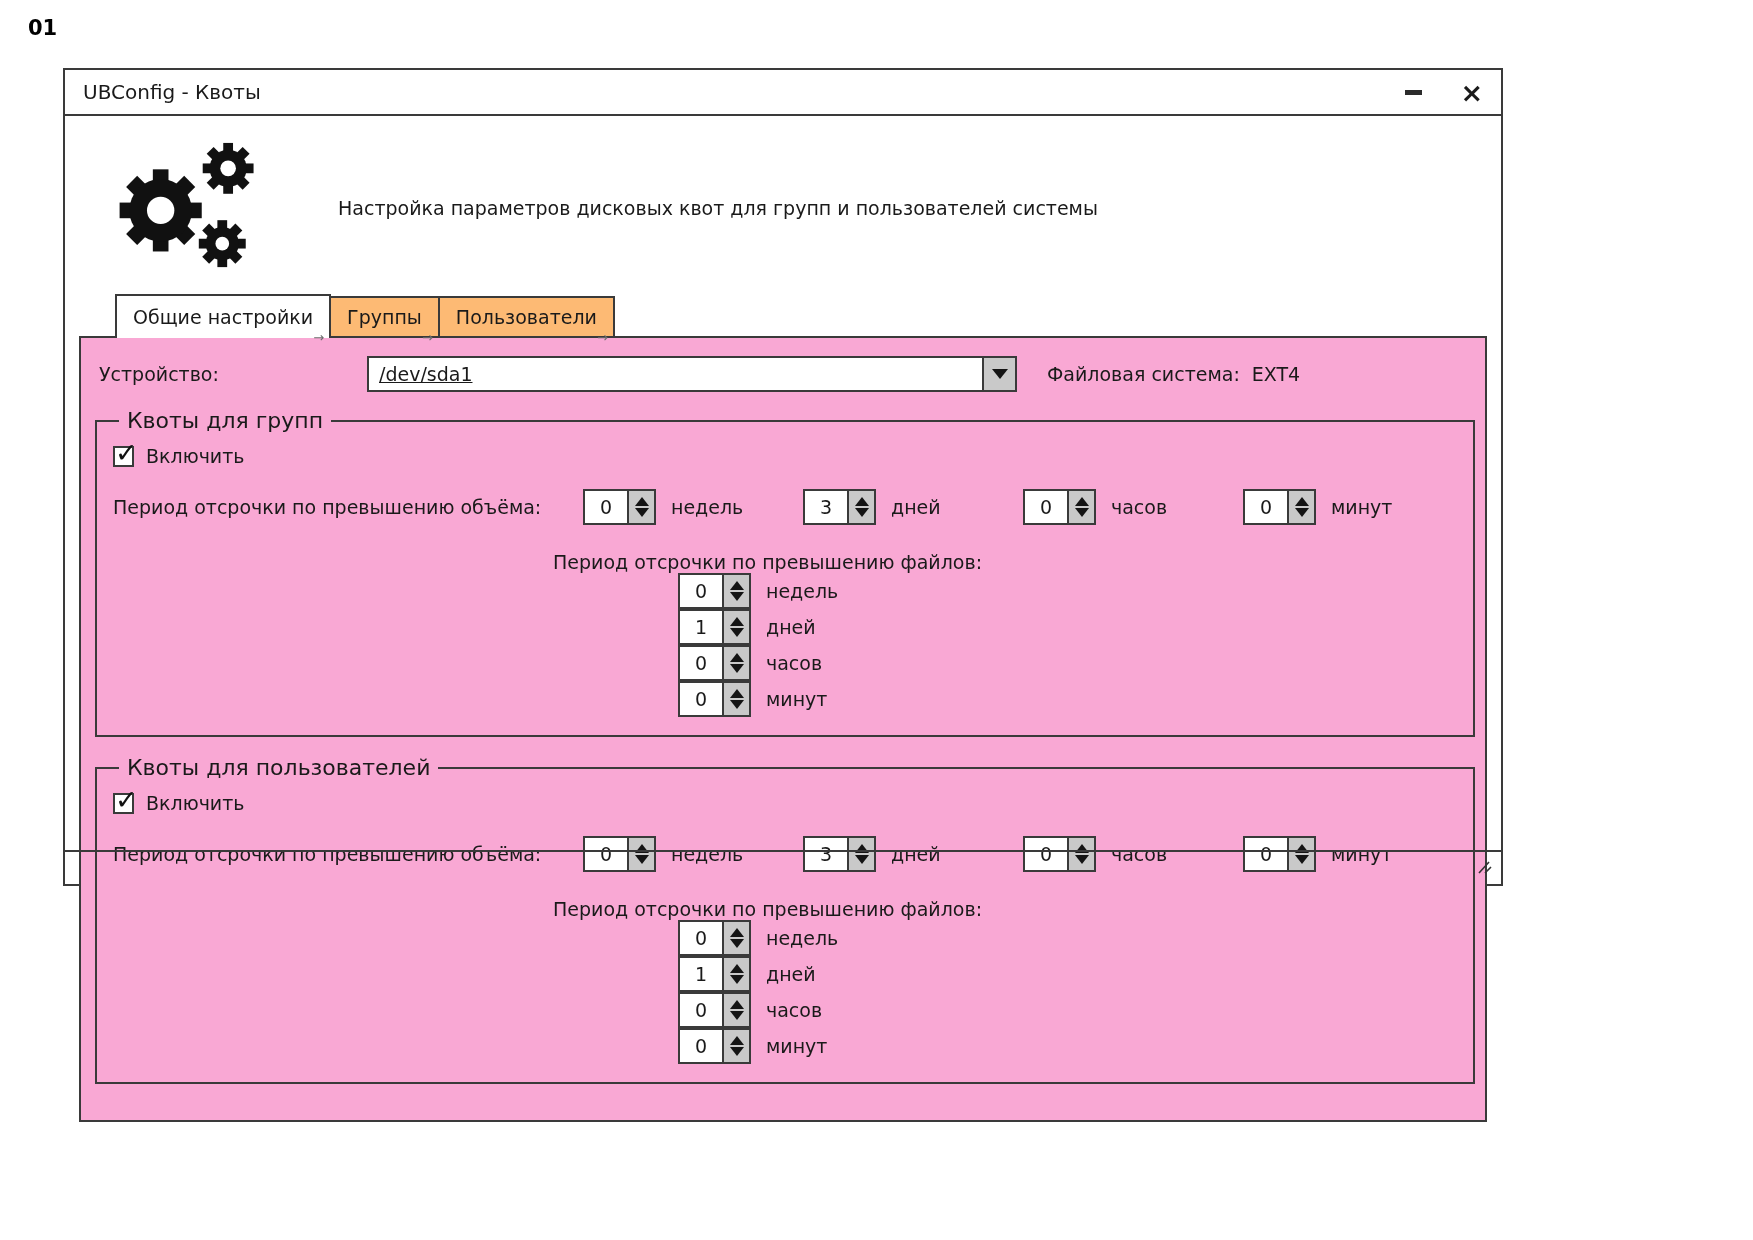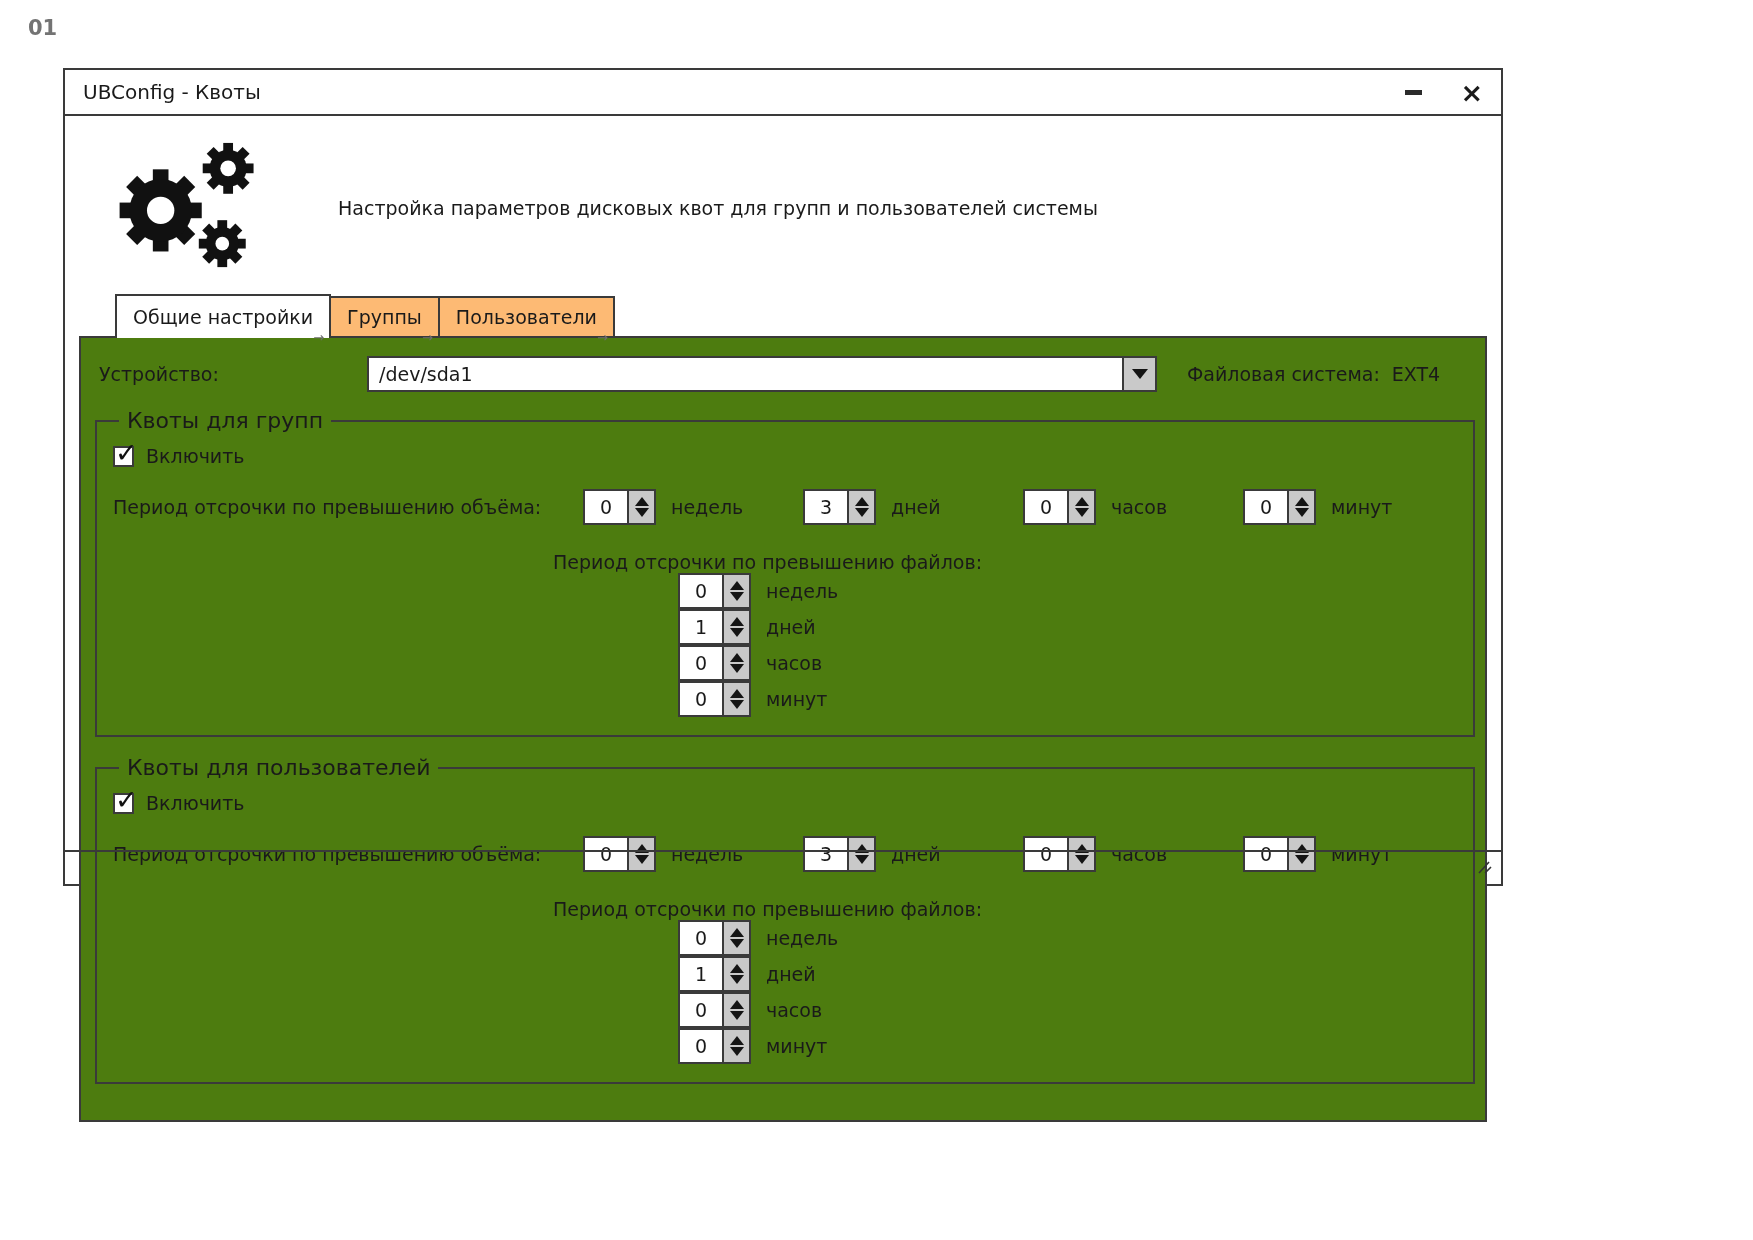--- a/index.html
+++ b/index.html
@@ -8,21 +8,21 @@
     width: 1753px; height: 1240px;
     background: #ffffff;
     font-family: "DejaVu Sans", sans-serif;
     color: #1a1a1a;
     position: relative;
     overflow: hidden;
   }
 
   .annotation {
     position: absolute; left: 28px; top: 16px;
-    font-size: 21px; font-weight: bold; color: #737373;
+    font-size: 21px; font-weight: bold; color: #000000;
   }
 
   .window {
     position: absolute; left: 63px; top: 68px;
     width: 1440px; height: 818px;
     border: 2px solid #3a3a3a; background: #fff;
   }
 
   
   .titlebar {
@@ -66,26 +66,26 @@
   }
   .tab.active .arrow { bottom: -7px; }
 
   
   .panel {
     border: 2px solid #3a3a3a;
     margin: 0 14px;
     padding: 16px 14px 18px;
     min-height: 485px;
     position: relative;
-    background: #4d7c0f;
+    background: #f9a8d4;
   }
 
   .device-row { display: flex; align-items: center; margin: 2px 0 16px; font-size: 19px; }
   .device-label { width: 272px; flex: none; padding-left: 4px; }
-  .combo { display: flex; width: 790px; height: 36px; border: 2px solid #3a3a3a; background: #fff; flex: none; }
+  .combo { display: flex; width: 650px; height: 36px; border: 2px solid #3a3a3a; background: #fff; flex: none; text-decoration: underline; }
   .combo-value { flex: 1; display: flex; align-items: center; padding: 0 10px; font-size: 19px; }
   .combo-btn {
     width: 33px; background: #c9c9c9; border-left: 2px solid #3a3a3a;
     display: flex; align-items: center; justify-content: center; cursor: pointer;
   }
   .fs-label { margin-left: 30px; }
   .fs-value { margin-left: 12px; }
 
   fieldset.quota-box {
     border: 2px solid #3a3a3a;

